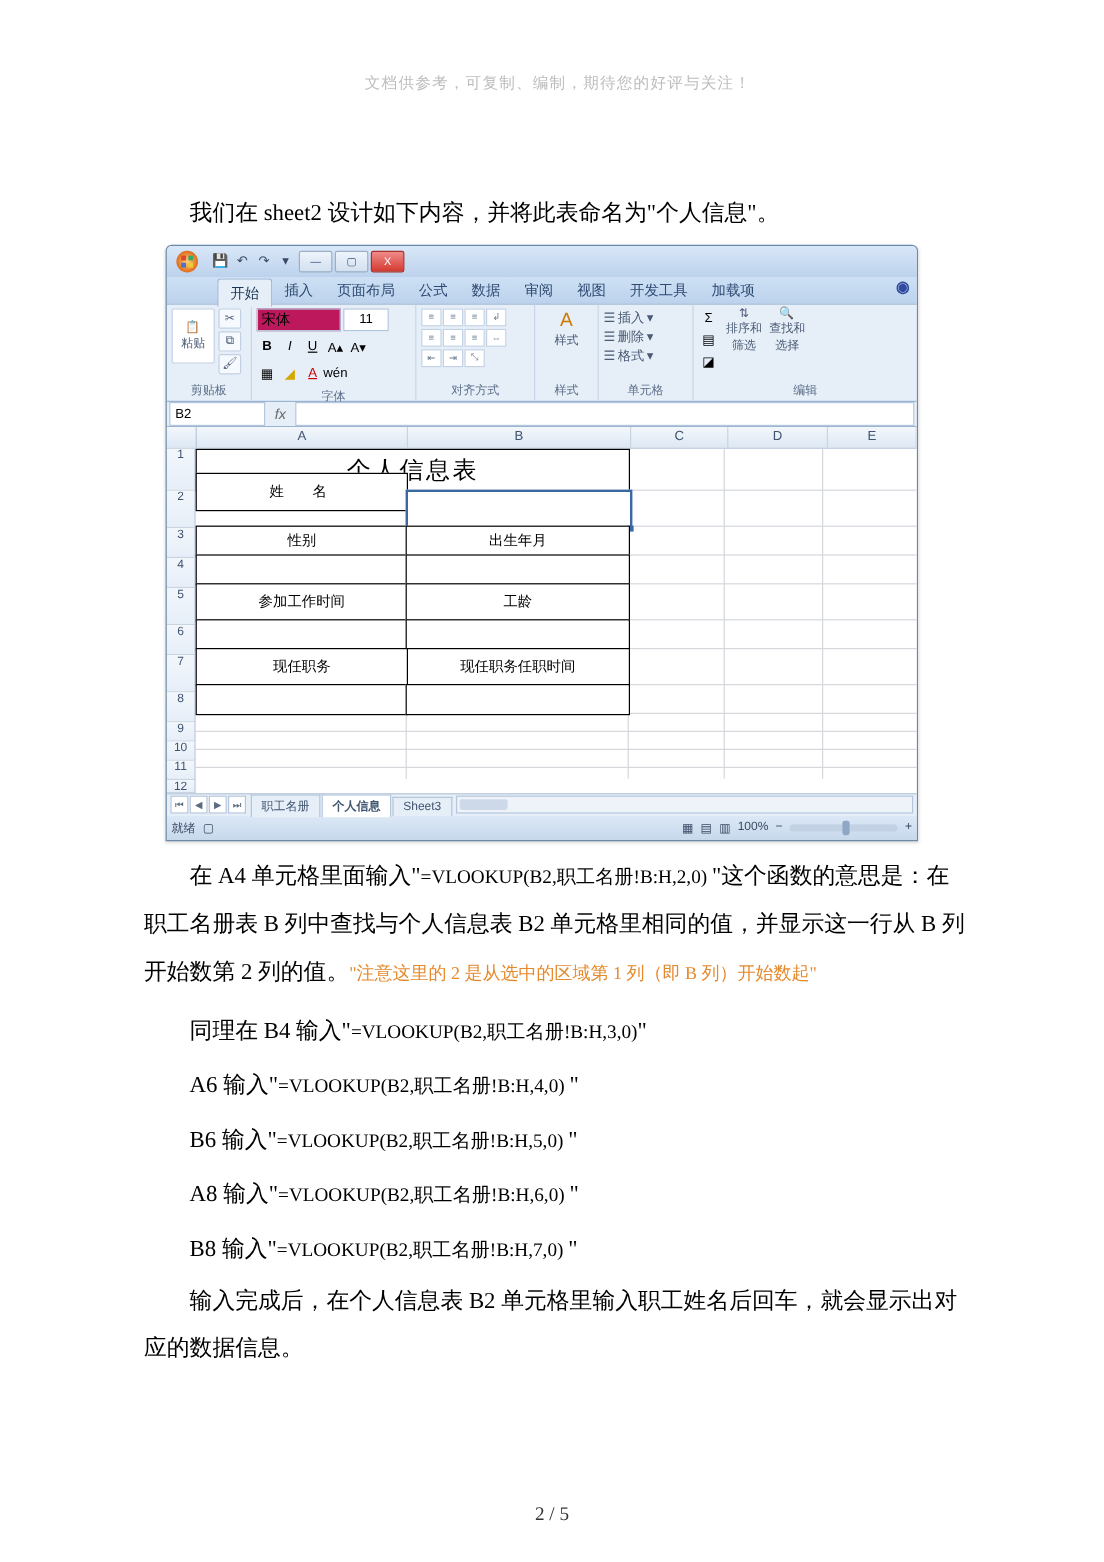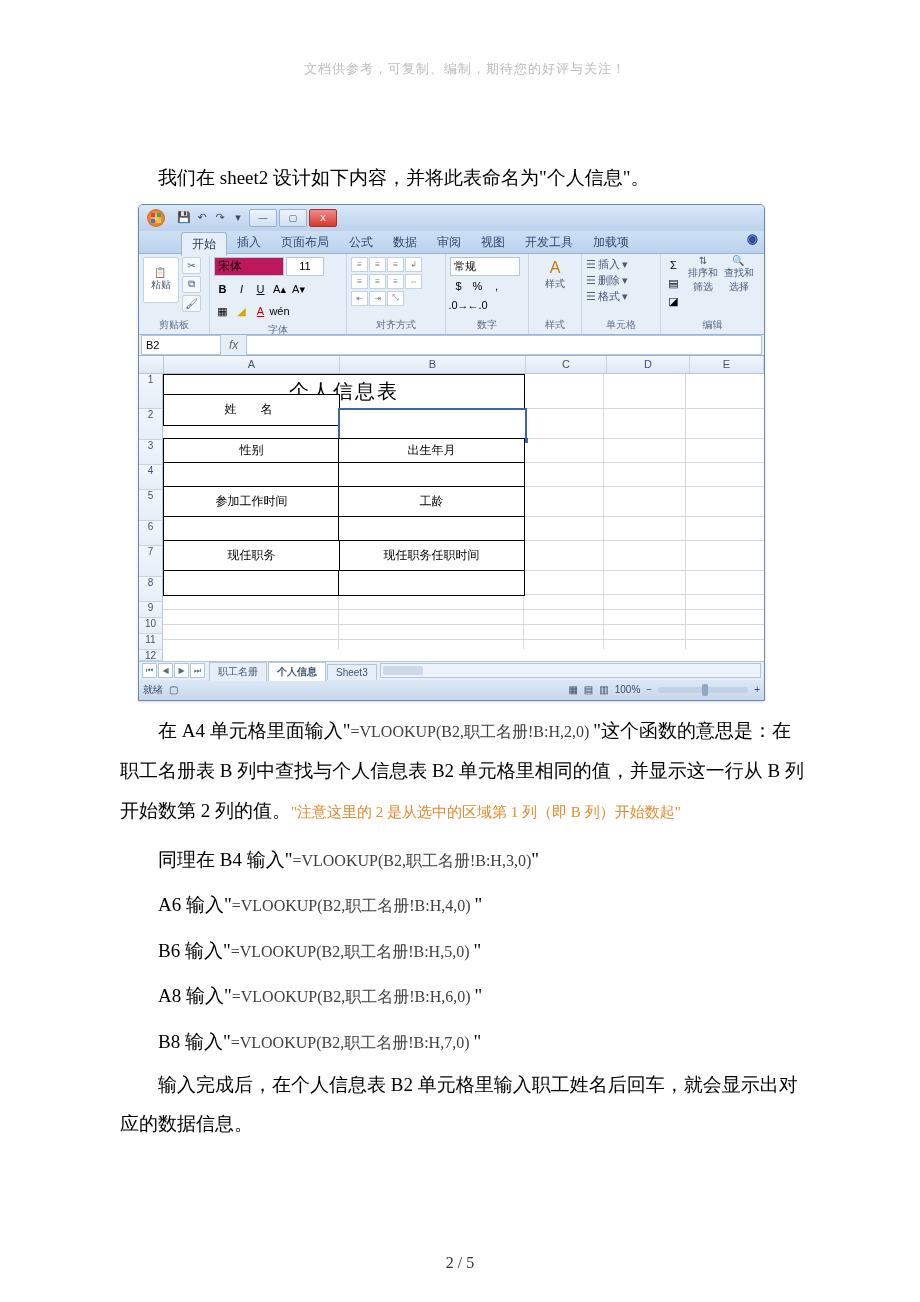--- a/index.html
+++ b/index.html
@@ -27,21 +27,21 @@
   .para {
     font-family: "SimSun", serif;
     font-size: 19px;
     color: #000;
     line-height: 2.1;
     text-indent: 2em;
     margin: 0 0 6px 0;
   }
   .code-blue {
     font-family: "SimSun", serif;
-    color: #404040;
+    color: #000000;
     font-size: 16px;
   }
   .note-orange {
     font-family: "SimSun", serif;
     color: #e58a2c;
     font-size: 15px;
     line-height: 1.8;
   }
   .page-num {
     position: absolute;
@@ -270,35 +270,20 @@
           </div>
           <div style="display:flex;gap:1px">
             <div class="align-cell">⇤</div>
             <div class="align-cell">⇥</div>
             <div class="align-cell">⤡</div>
           </div>
         </div>
         <div class="g-label">对齐方式</div>
       </div>
 
-      <div class="xl-group" style="width:74px">
-        <div class="g-body" style="flex-direction:column;gap:2px">
-          <div class="num-box">常规</div>
-          <div style="display:flex;gap:2px">
-            <div class="fmt-btn">$</div>
-            <div class="fmt-btn">%</div>
-            <div class="fmt-btn">,</div>
-          </div>
-          <div style="display:flex;gap:2px">
-            <div class="fmt-btn">.0→</div>
-            <div class="fmt-btn">←.0</div>
-          </div>
-        </div>
-        <div class="g-label">数字</div>
-      </div>
 
       <div class="xl-group" style="width:44px">
         <div class="g-body" style="justify-content:center">
           <div class="style-big">
             <span style="color:#cc7a00;font-size:16px">A</span>
             <span>样式</span>
           </div>
         </div>
         <div class="g-label">样式</div>
       </div>

